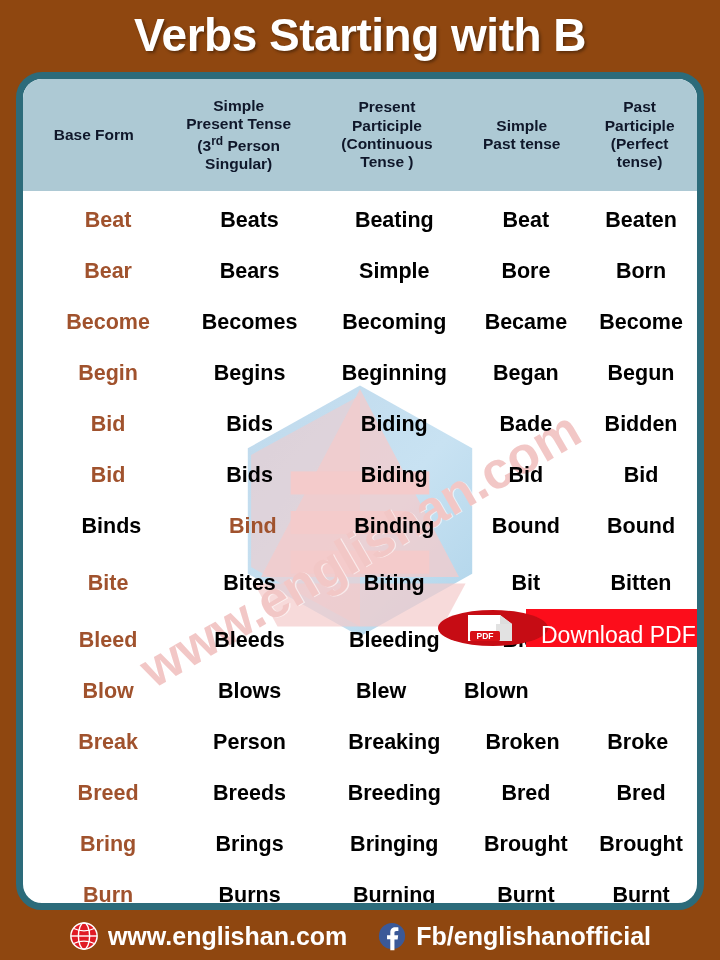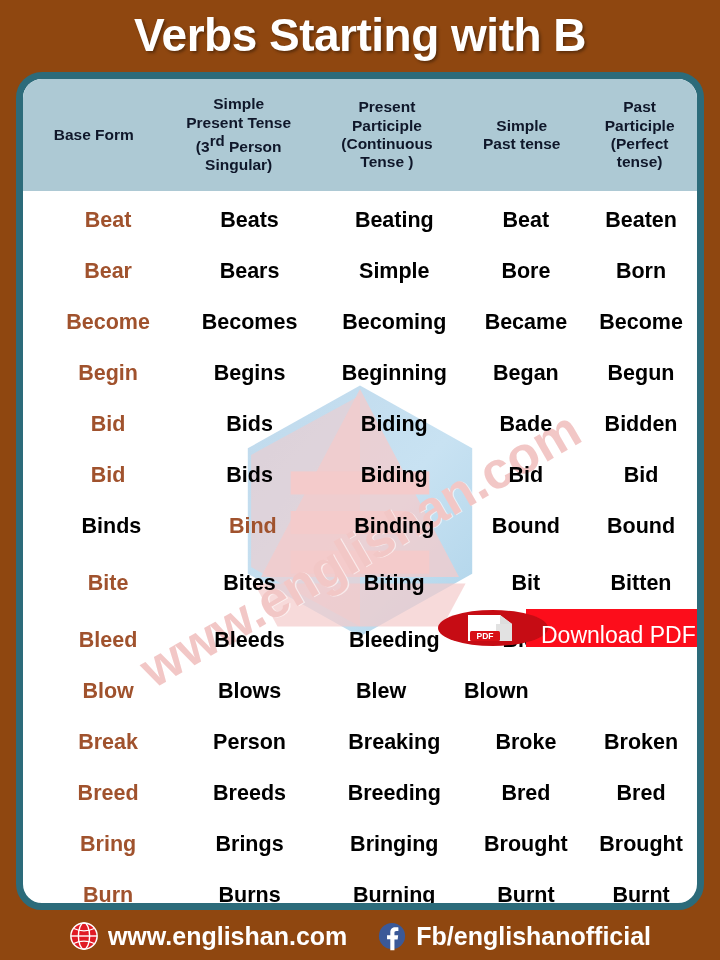--- a/index.html
+++ b/index.html
@@ -66,21 +66,21 @@
   }
   .hcell{
     color:#0f172a;
     font-size:15.5px;
     font-weight:bold;
     text-align:center;
     line-height:1.18;
     padding:0 2px;
     box-sizing:border-box;
   }
-  .hcell sup{font-size:15px;vertical-align:super;}
+  .hcell sup{font-size:12px;vertical-align:super;}
 
   
   #table-body{position:relative;z-index:2;padding-top:4px;}
   .row{display:flex;align-items:center;height:51px;margin-left:16px;}
   .row.spaced{height:63px;}
   .cell{
     text-align:center;
     font-size:21.5px;
     font-weight:bold;
     color:#000000;
@@ -269,22 +269,22 @@
       <div class="row">
         <div class="cell c0 base">Blow</div>
         <div class="cell c1">Blows</div>
         <div class="cell c3">Blew</div>
         <div class="cell c4">Blown</div>
       </div>
       <div class="row">
         <div class="cell c0 base">Break</div>
         <div class="cell c1">Person</div>
         <div class="cell c2">Breaking</div>
+        <div class="cell c4">Broken</div>
         <div class="cell c3">Broke</div>
-        <div class="cell c4">Broken</div>
       </div>
       <div class="row">
         <div class="cell c0 base">Breed</div>
         <div class="cell c1">Breeds</div>
         <div class="cell c2">Breeding</div>
         <div class="cell c3">Bred</div>
         <div class="cell c4">Bred</div>
       </div>
       <div class="row">
         <div class="cell c0 base">Bring</div>

